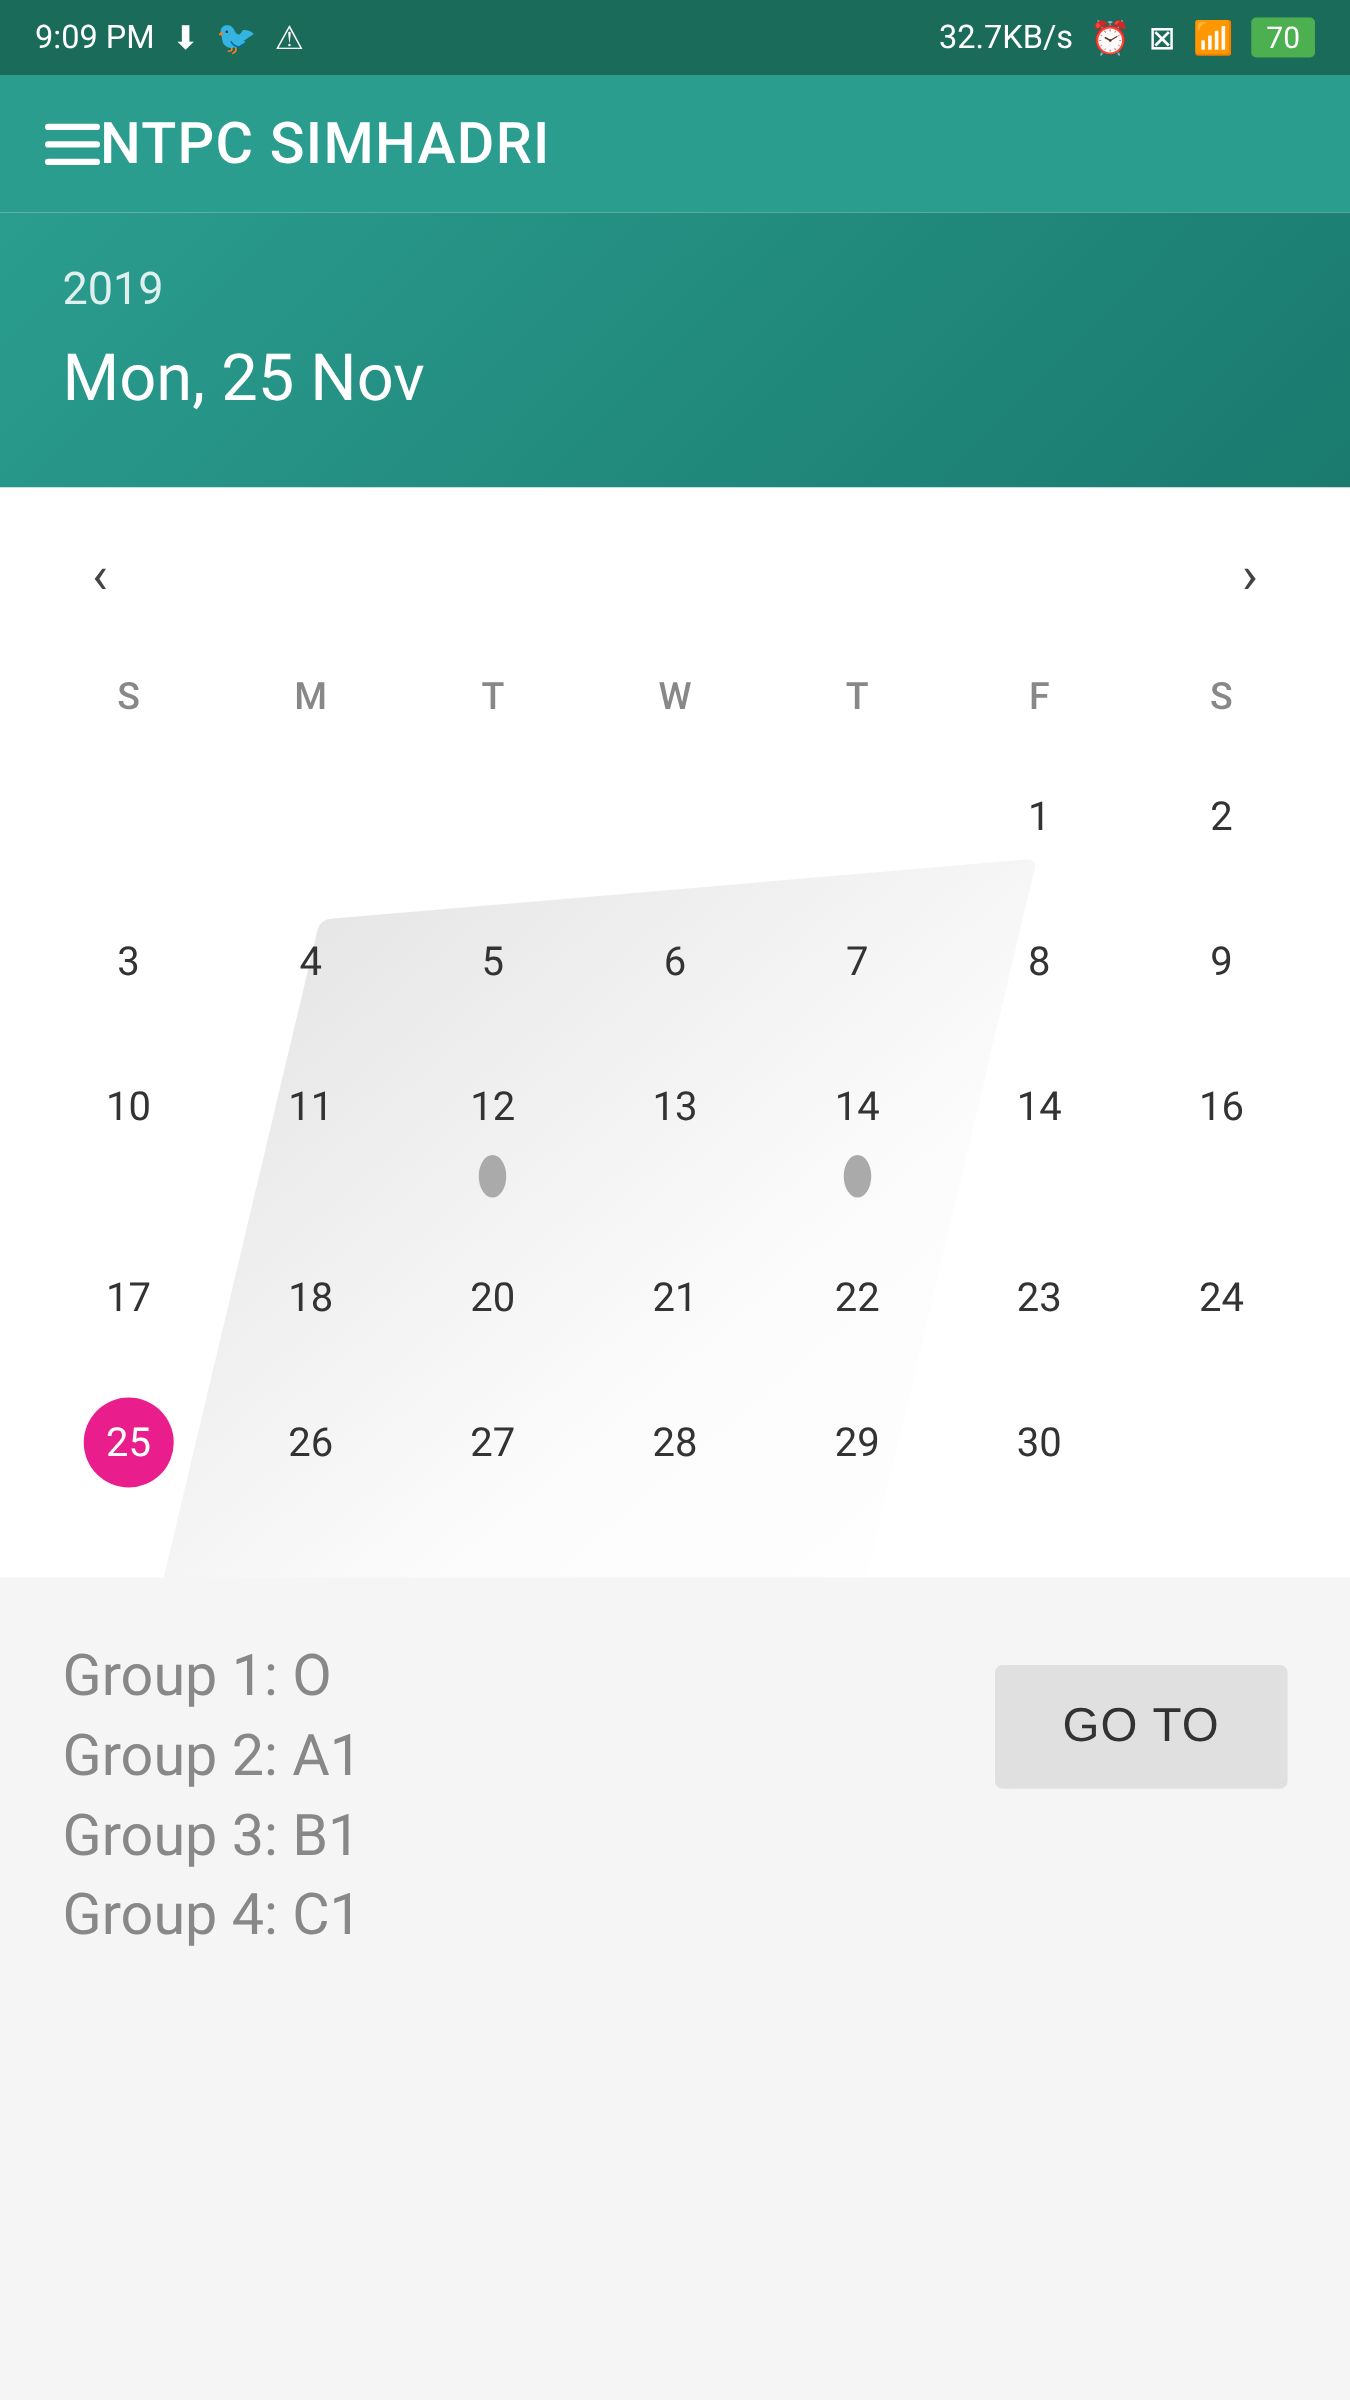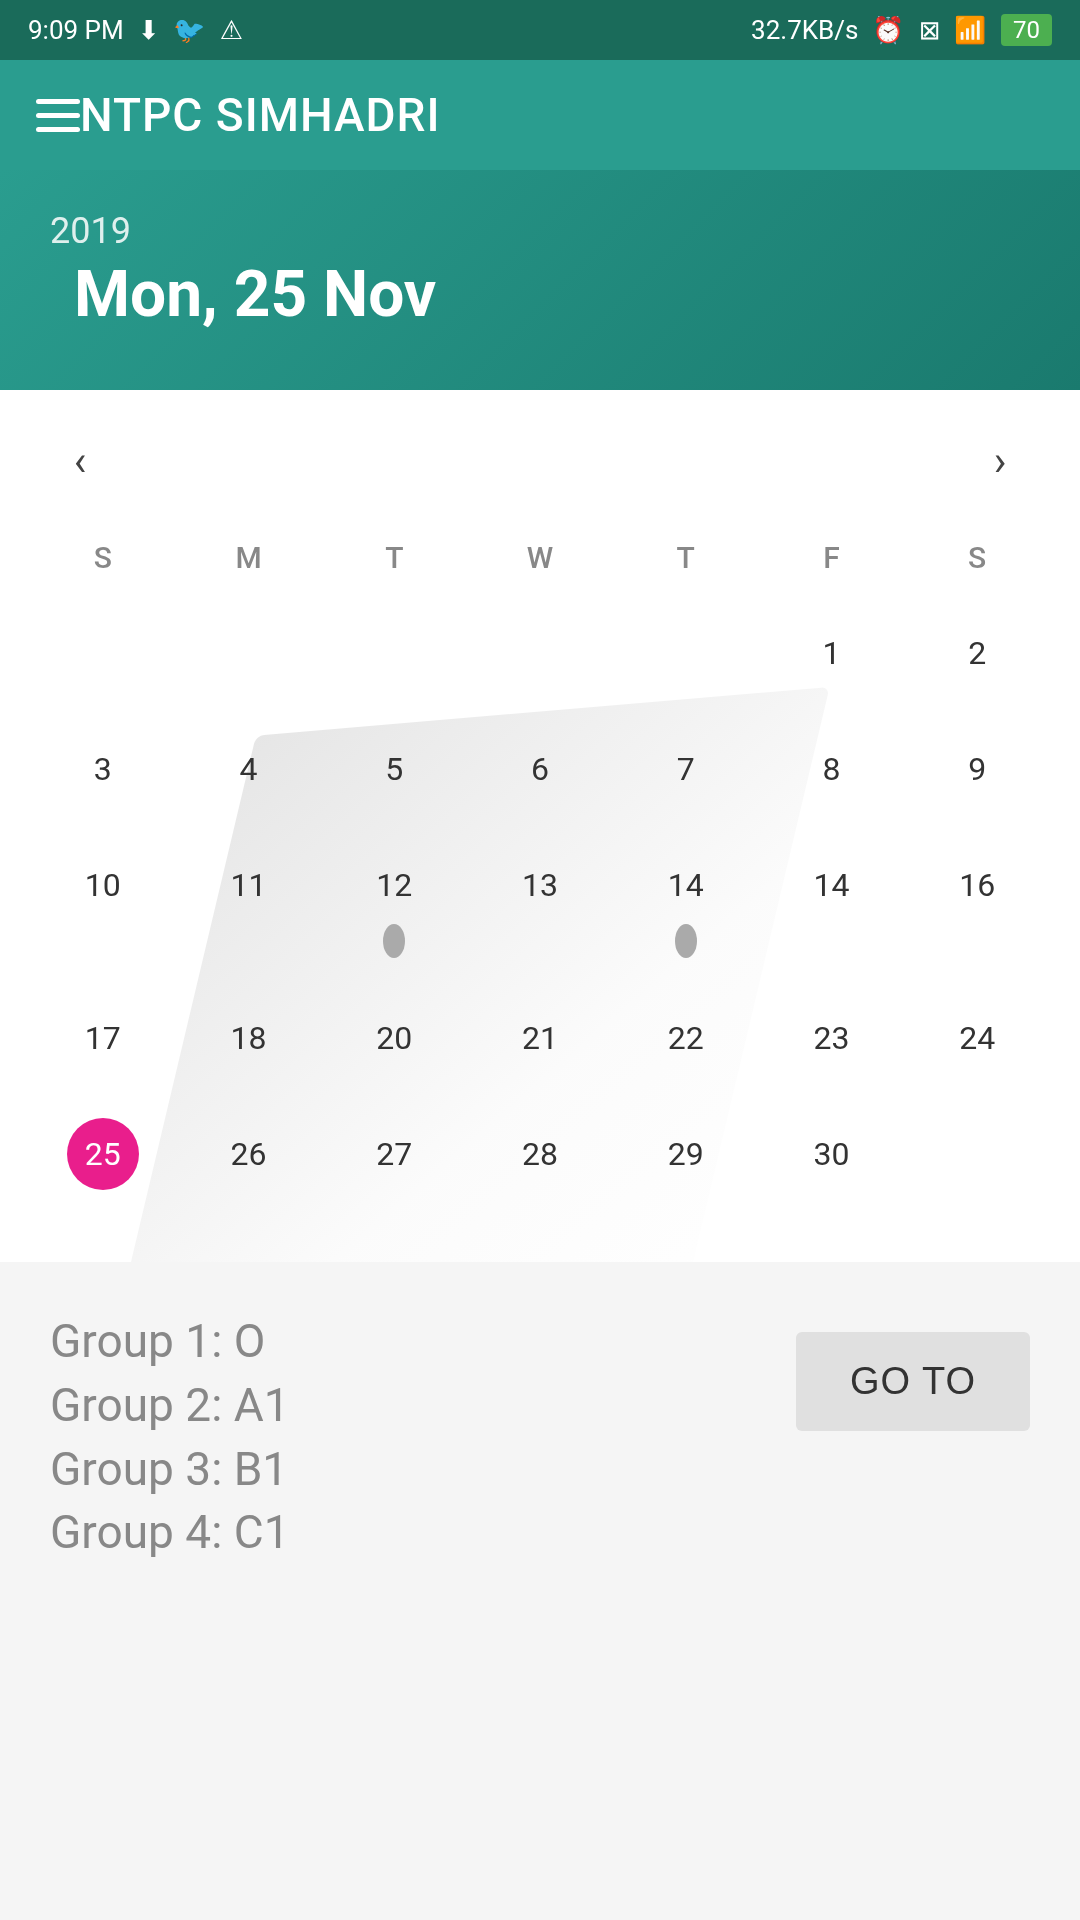--- a/index.html
+++ b/index.html
@@ -59,26 +59,25 @@
     .date-header {
       background: linear-gradient(135deg, #2a9d8f 0%, #1a7a6e 100%);
       color: white;
       padding: 40px 50px 50px 50px;
       min-height: 220px;
     }
     .date-year {
       font-size: 36px;
       font-weight: 400;
       opacity: 0.85;
-      margin-bottom: 5px;
+      margin-bottom: 20px;
     }
     .date-full {
-      font-size: 64px;
-      font-weight: 700;
-      margin-left: 24px;
+      font-size: 52px;
+      font-weight: 400;
     }
 
     
     .calendar-section {
       background: white;
       padding: 40px 30px 50px 30px;
       position: relative;
     }
 
     .calendar-nav {

